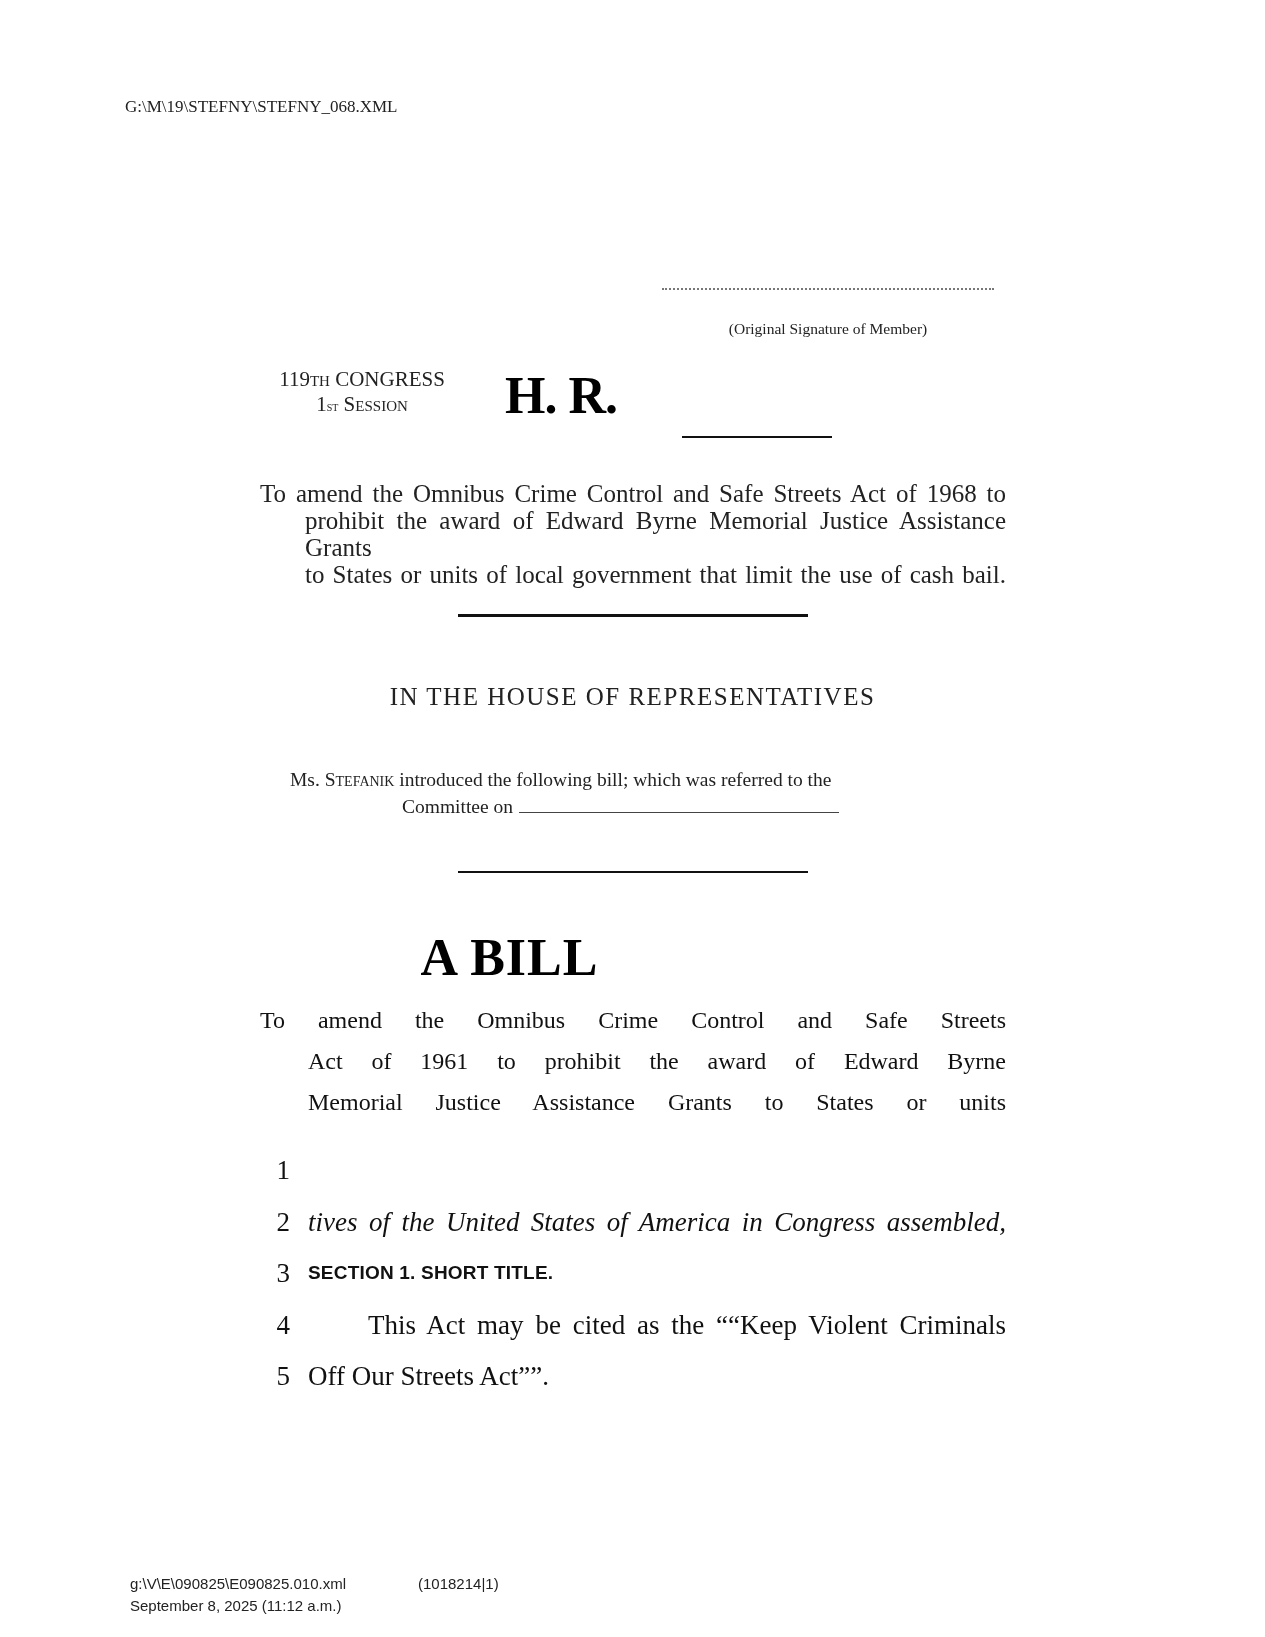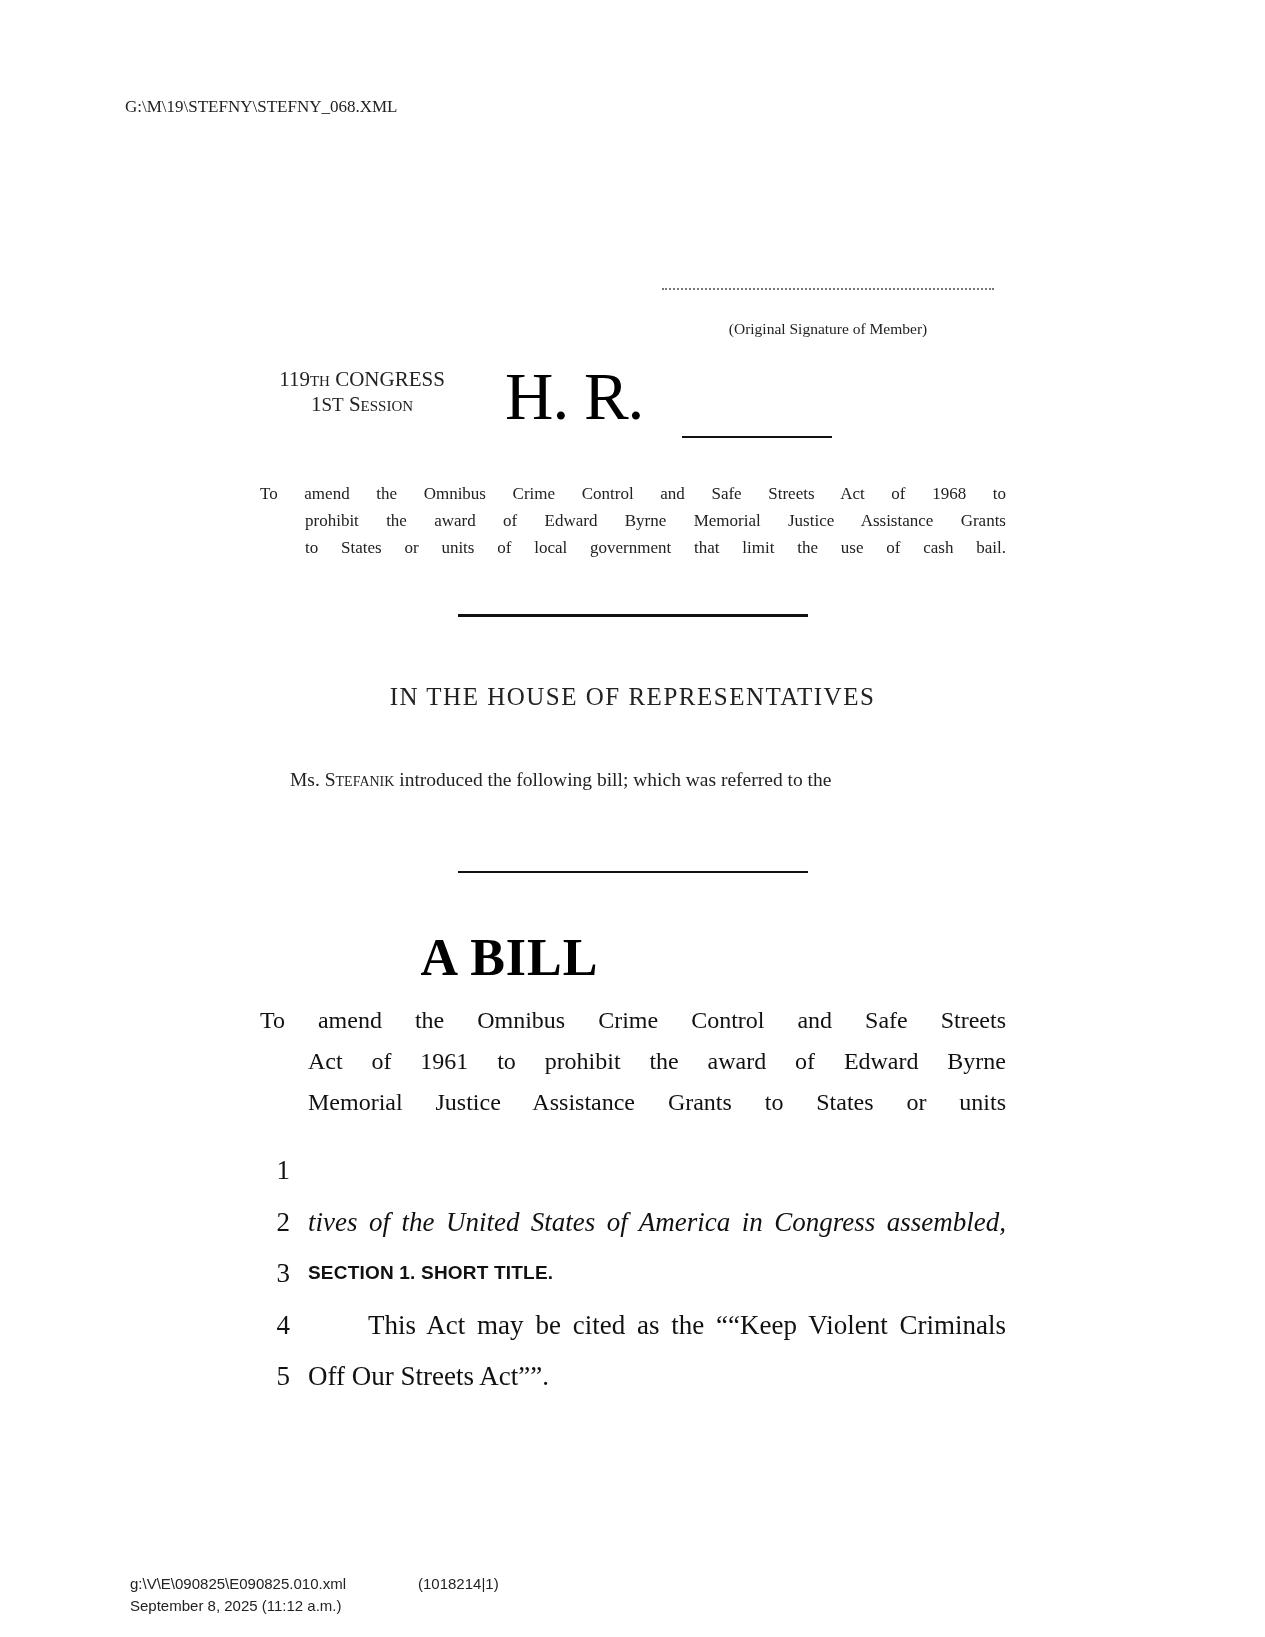--- a/index.html
+++ b/index.html
@@ -3,23 +3,23 @@
 <meta charset="utf-8">
 <style>
   html, body { margin: 0; padding: 0; background: #ffffff; }
   body { width: 1265px; height: 1637px; position: relative; overflow: hidden; color: #111; font-family: "Liberation Serif", "DejaVu Serif", serif; }
   .abs { position: absolute; margin-top: 40px; }
   .path-top { left: 125px; top: 57px; font-size: 17px; font-family: "Liberation Serif", serif; color: #222; }
   .sig-dots { left: 662px; top: 248px; width: 332px; border-top: 2px dotted #777; }
   .sig-label { left: 662px; top: 280px; width: 332px; text-align: center; font-size: 15.5px; color: #222; }
   .congress { left: 253px; top: 328px; width: 218px; text-align: center; font-size: 21px; line-height: 23px; color: #222; }
   .congress .sc { font-variant: small-caps; }
-  .hr { left: 505px; top: 316px; font-size: 67px; font-weight: normal; line-height: 80px; letter-spacing: -1px; font-family: "Liberation Serif", serif; color: #000; }
+  .hr { left: 505px; top: 316px; font-size: 52px; font-weight: bold; line-height: 80px; letter-spacing: -1px; font-family: "Liberation Serif", serif; color: #000; }
   .hr-blank { left: 682px; top: 396px; width: 150px; border-top: 2px solid #111; }
-  .short-title { left: 260px; top: 440px; width: 746px; font-size: 17px; line-height: 27px; text-align: justify; text-align-last: justify; color: #222; }
+  .short-title { left: 260px; top: 440px; width: 746px; font-size: 25px; line-height: 27px; text-align: justify; text-align-last: justify; color: #222; }
   .short-title .l { display: block; }
   .short-title .i { padding-left: 45px; }
   .rule { border-top: 3px solid #111; }
   .rule1 { left: 458px; top: 574px; width: 350px; }
   .rule2 { left: 458px; top: 831px; width: 350px; border-top-width: 2px; }
   .house { left: 0; width: 1265px; top: 643px; text-align: center; font-size: 25px; letter-spacing: 1.5px; color: #222; }
   .intro { left: 290px; top: 726px; width: 685px; font-size: 19.5px; line-height: 27px; color: #222; }
   .intro .sc { font-variant: small-caps; }
   .intro .c2 { display: block; padding-left: 112px; }
   .committee-blank { display: inline-block; width: 320px; border-bottom: 1.5px solid #444; height: 18px; vertical-align: baseline; margin-left: 6px; }
@@ -43,40 +43,41 @@
 </head>
 <body>
 
 <div class="abs path-top">G:\M\19\STEFNY\STEFNY_068.XML</div>
 
 <div class="abs sig-dots"></div>
 <div class="abs sig-label">(Original Signature of Member)</div>
 
 <div class="abs congress">
   <div><span>119</span><span style="font-size:15px">TH</span> <span>CONGRESS</span></div>
-  <div><span>1</span><span style="font-size:19px">ST</span> <span class="sc">Session</span></div>
+  <div><span>1</span><span style="font-size:10px">ST</span> <span class="sc">Session</span></div>
 </div>
 
 <div class="abs hr">H. R.</div>
 <div class="abs hr-blank"></div>
 
 <div class="abs short-title">
   <span class="l">To amend the Omnibus Crime Control and Safe Streets Act of 1968 to</span>
   <span class="l i">prohibit the award of Edward Byrne Memorial Justice Assistance Grants</span>
   <span class="l i">to States or units of local government that limit the use of cash bail.</span>
 </div>
 
 <div class="abs rule rule1"></div>
 
 <div class="abs house">IN THE HOUSE OF REPRESENTATIVES</div>
 
 <div class="abs intro">
   <span>Ms.</span>
   <span class="sc">Stefanik</span>
   <span>introduced the following bill; which was referred to the</span>
+  <span class="c2"><span>Committee on</span><span class="committee-blank"></span></span>
 </div>
 
 <div class="abs rule rule2"></div>
 
 <div class="abs abill">A BILL</div>
 
 <div class="abs long-title">
   <span class="l">To amend the Omnibus Crime Control and Safe Streets</span>
   <span class="l i">Act of 1961 to prohibit the award of Edward Byrne</span>
   <span class="l i">Memorial Justice Assistance Grants to States or units</span>

